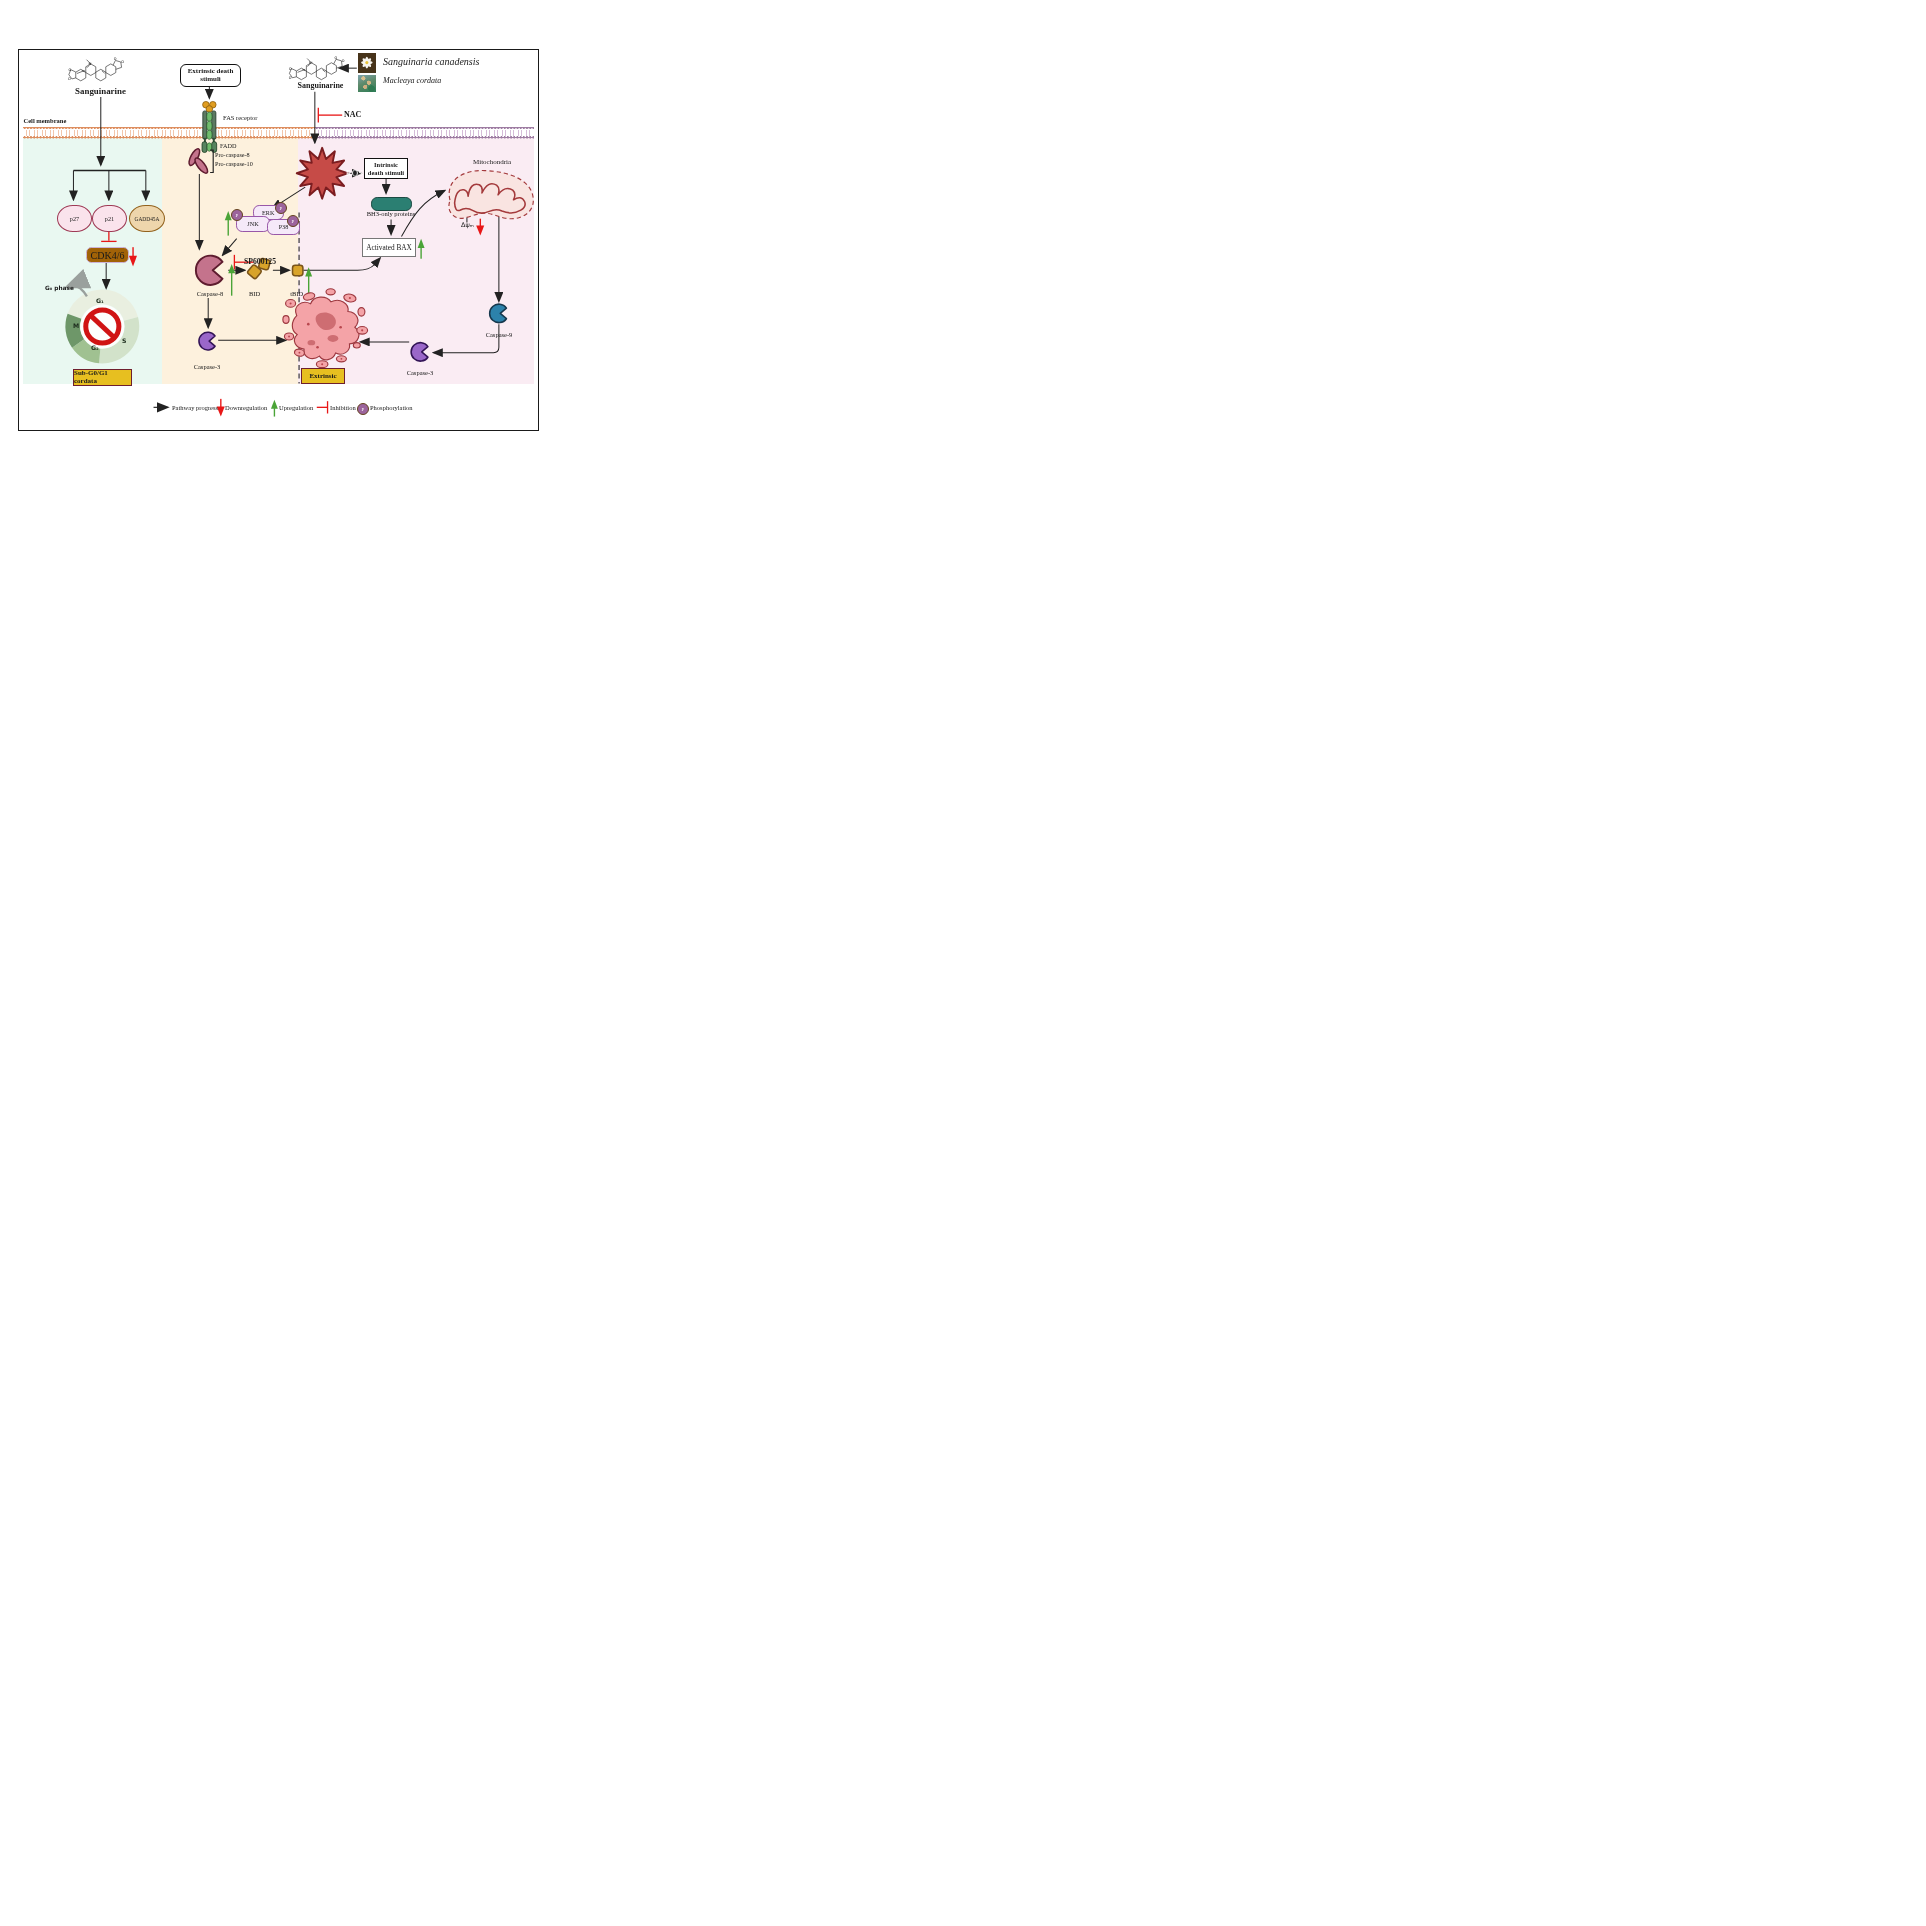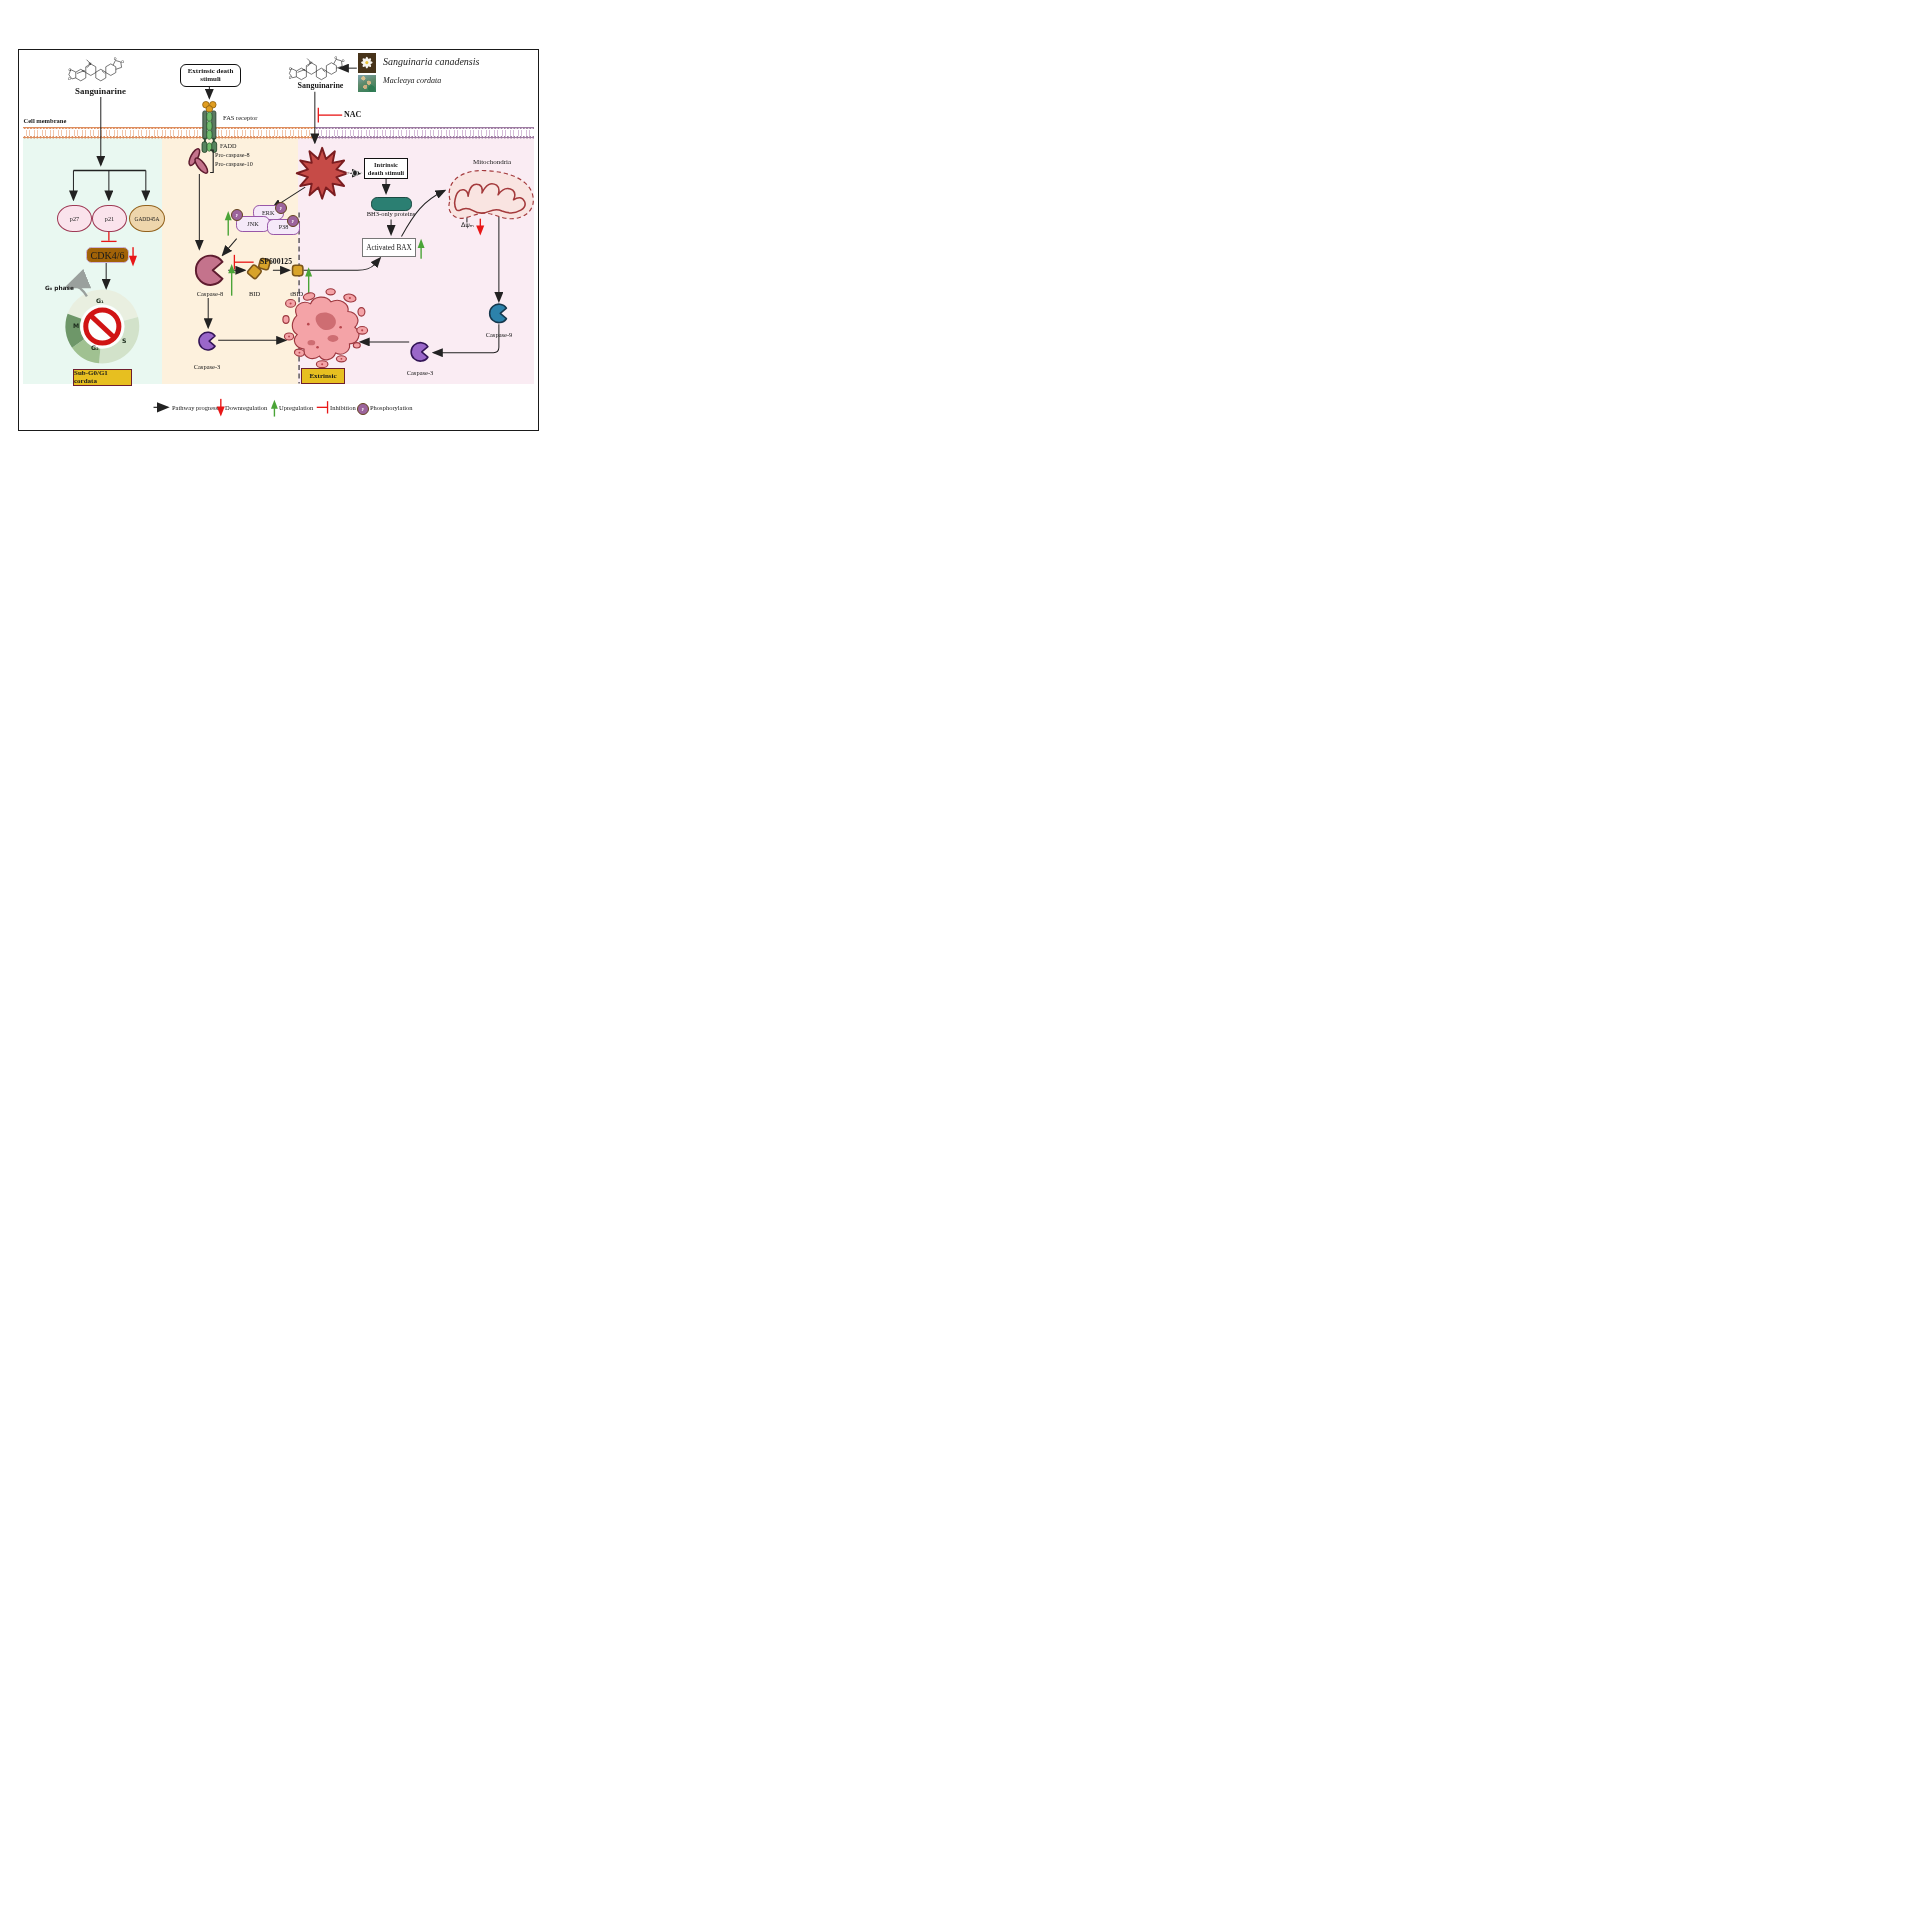--- a/index.html
+++ b/index.html
@@ -248,21 +248,21 @@
     </div>
   <div class="abs pcirc" style="left:231px;top:209px;width:10px;height:10px;">
       <span>P</span>
     </div>
   <div class="abs pcirc" style="left:275px;top:202px;width:10px;height:10px;">
       <span>P</span>
     </div>
   <div class="abs pcirc" style="left:287px;top:215px;width:10px;height:10px;">
       <span>P</span>
     </div>
-  <div class="abs lbl" style="left:260px;top:257px;font-size:7.7px;font-weight:bold;text-align:center;">SP600125</div>
+  <div class="abs lbl" style="left:244px;top:257px;font-size:7.7px;font-weight:bold;text-align:center;">SP600125</div>
 
   <div class="abs lbl ctr" style="left:189px;top:290px;width:42px;font-size:6.5px;">Caspase-8</div>
   <div class="abs lbl ctr" style="left:243px;top:290px;width:23px;font-size:6.5px;">BID</div>
   <div class="abs lbl ctr" style="left:286px;top:290px;width:21.6px;font-size:6.5px;">tBID</div>
   <div class="abs lbl ctr" style="left:186px;top:363px;width:42px;font-size:6.5px;">Caspase-3</div>
 
   <div class="abs lbl ctr" style="left:307px;top:168px;width:31px;font-size:8.9px;font-weight:normal;color:#fff;margin-left:32px;">ROS</div>
   <div class="abs boxed" style="left:364px;top:158px;width:42px;height:19px;font-size:6.5px;">
     <div>
       <div>Intrinsic</div>

